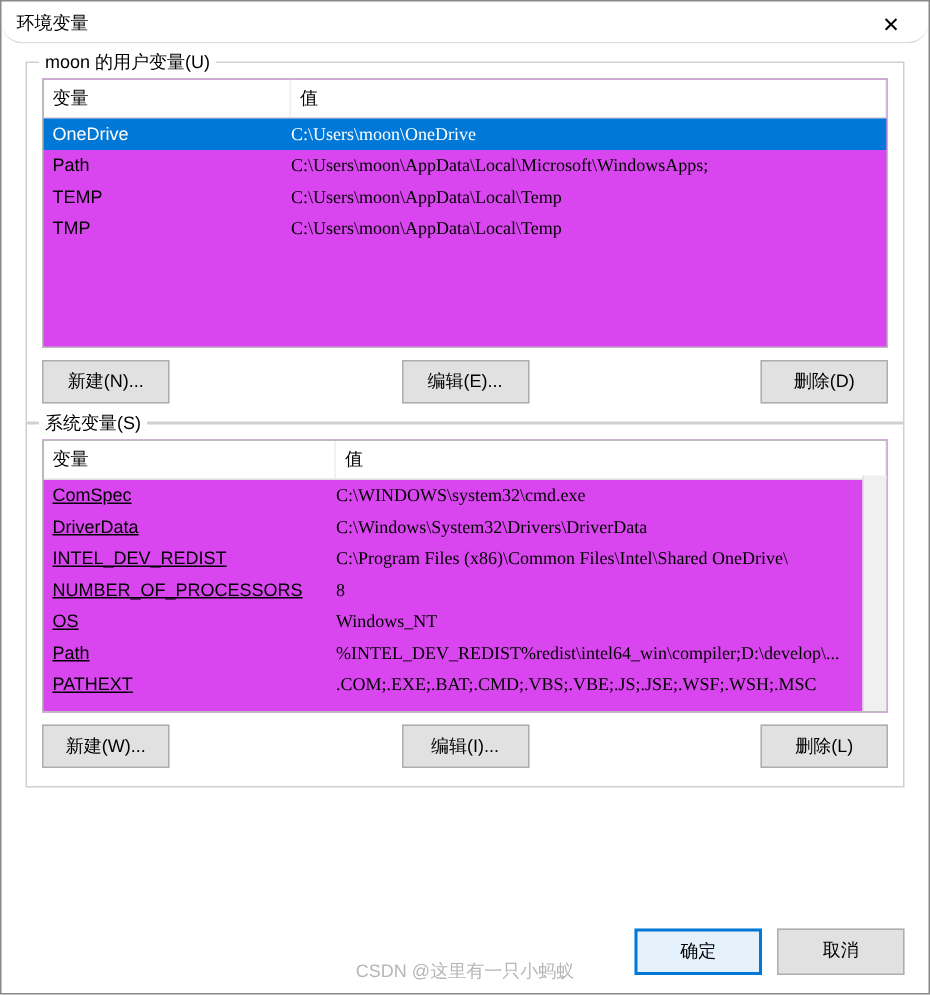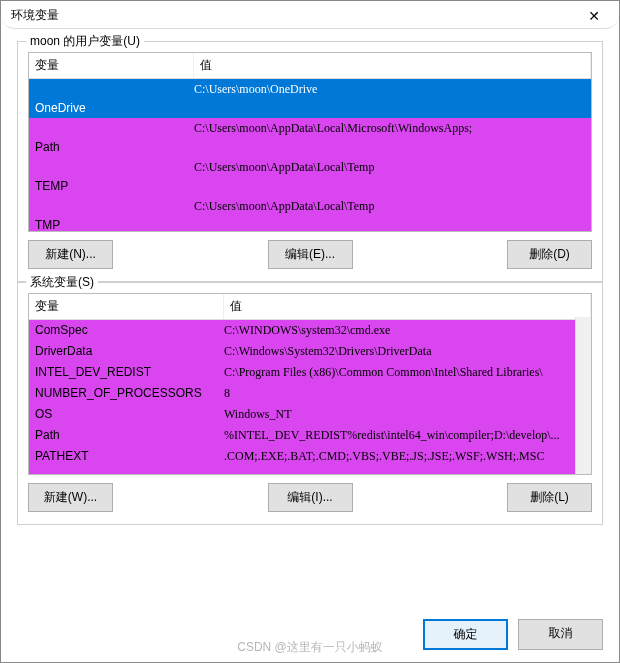--- a/index.html
+++ b/index.html
@@ -12,22 +12,22 @@
     .group { border: 1px solid #d0d0d0; padding: 10px 10px 12px 10px; position: relative; }
     .group-label { position: absolute; top: -9px; left: 8px; background: #fff; padding: 0 4px; font-size: 12px; }
     .table-wrap { border: 1px solid #bbb; height: 180px; overflow-y: auto; background: #d946ef; }
     .table-wrap.sys { height: 182px; }
     .table-head { display: flex; border-bottom: 1px solid #ddd; background: #fff; font-size: 12px; }
     .th { padding: 4px 6px; border-right: 1px solid #eee; }
     .th.var { width: 165px; }
     .th.var2 { width: 195px; }
     .th.val { flex: 1; }
     .row { display: flex; font-size: 12px; padding: 3px 6px; white-space: nowrap; overflow: hidden; }
-    .row .c1 { width: 159px; flex-shrink: 0; margin-top: 19px; }
-    .row .c1b { width: 189px; flex-shrink: 0; }
+    .row .c1 { width: 159px; flex-shrink: 0; }
+    .row .c1b { width: 189px; flex-shrink: 0; text-decoration: underline; }
     .row .c2 { flex: 1; overflow: hidden; text-overflow: clip; font-family: Liberation Serif, serif; }
     .row.selected { background: #0078d7; color: #fff; }
     .btn-row { display: flex; justify-content: space-between; gap: 8px; margin-top: 8px; }
     .btn { min-width: 85px; padding: 5px 10px; background: #e1e1e1; border: 1px solid #adadad; font-size: 12px; text-align: center; cursor: default; }
     .dialog-btns { position: absolute; bottom: 12px; right: 16px; display: flex; gap: 10px; }
     .btn.primary { border: 2px solid #0078d7; background: #e5f1fb; }
     .scrollbar-stub { position: absolute; right: 1px; top: 24px; bottom: 1px; width: 16px; background: #f0f0f0; border-left: 1px solid #e0e0e0; }
     .sys-wrap { position: relative; }
     .watermark { position: absolute; bottom: 6px; left: 50%; transform: translateX(-50%); font-size: 12px; color: rgba(120,120,130,0.55); pointer-events: none; }
   </style>
@@ -84,21 +84,21 @@
           <div class="row">
             <span class="c1b">ComSpec</span>
             <span class="c2">C:\WINDOWS\system32\cmd.exe</span>
           </div>
           <div class="row">
             <span class="c1b">DriverData</span>
             <span class="c2">C:\Windows\System32\Drivers\DriverData</span>
           </div>
           <div class="row">
             <span class="c1b">INTEL_DEV_REDIST</span>
-            <span class="c2">C:\Program Files (x86)\Common Common\Intel\Shared Libraries\</span>
+            <span class="c2">C:\Program Files (x86)\Common Files\Intel\Shared OneDrive\</span>
           </div>
           <div class="row">
             <span class="c1b">NUMBER_OF_PROCESSORS</span>
             <span class="c2">8</span>
           </div>
           <div class="row">
             <span class="c1b">OS</span>
             <span class="c2">Windows_NT</span>
           </div>
           <div class="row">

